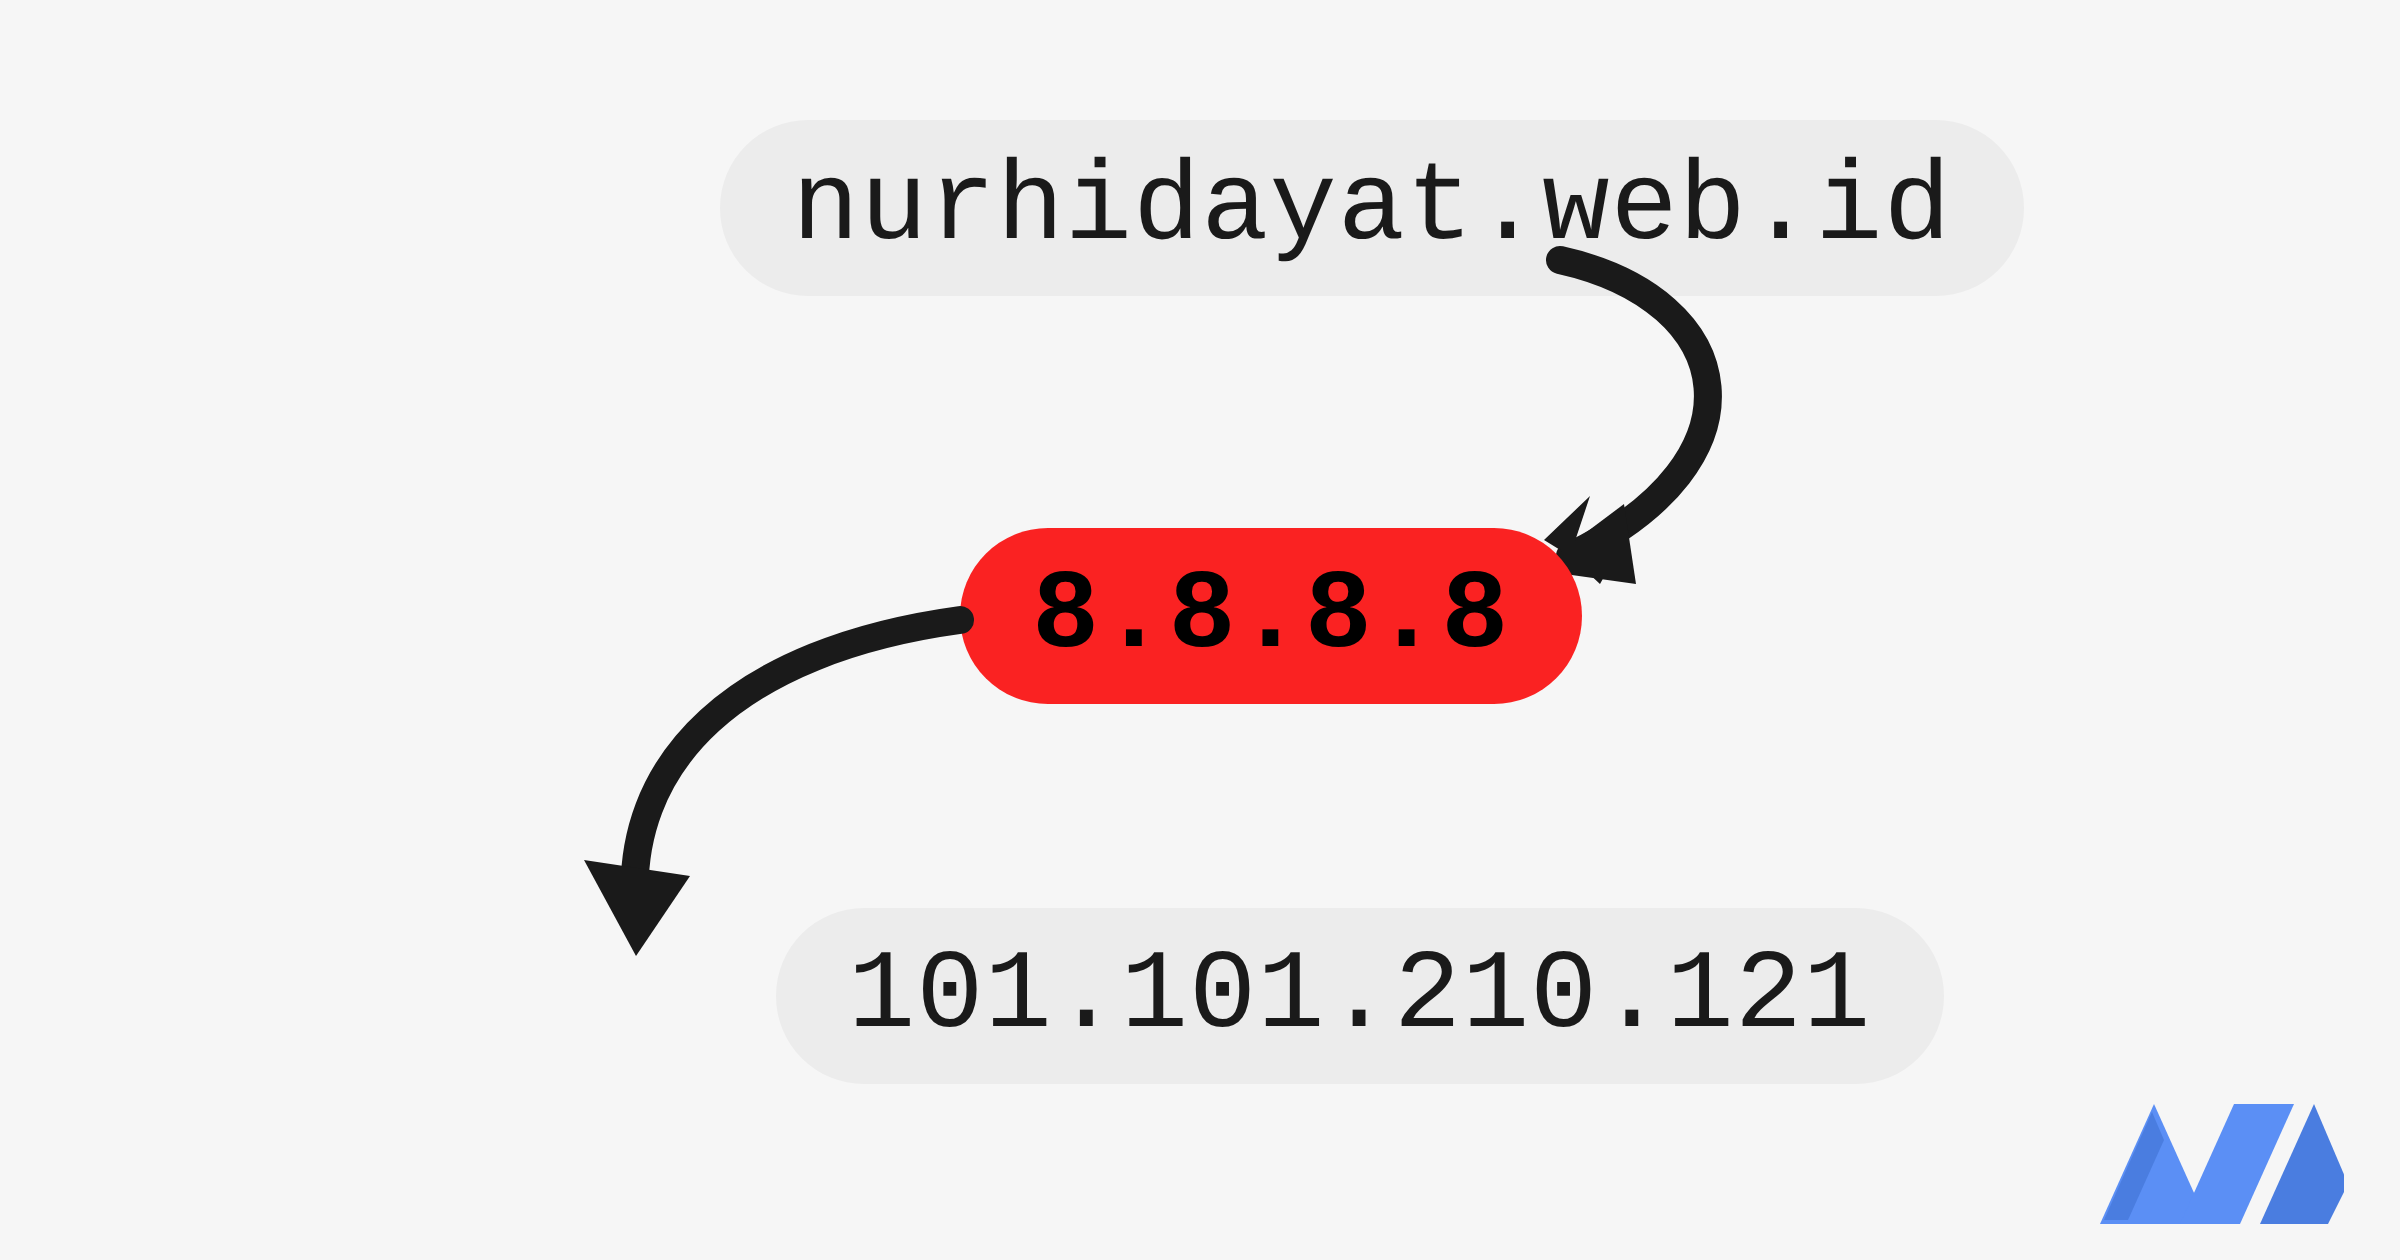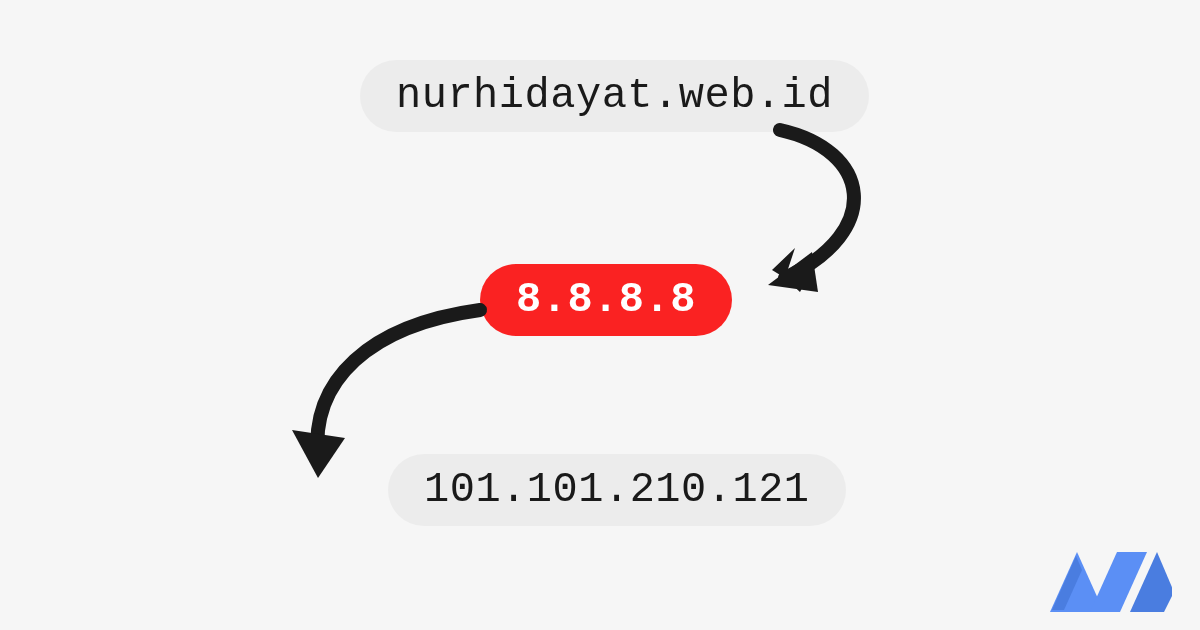--- a/index.html
+++ b/index.html
@@ -8,32 +8,32 @@
       height: 630px;
       background: #f6f6f6;
       position: relative;
       font-family: "Consolas", "Monaco", "Courier New", monospace;
       overflow: hidden;
     }
     .pill {
       position: absolute;
       border-radius: 999px;
       padding: 12px 36px;
-      font-size: 42px;
+      font-size: 56px;
       font-weight: 500;
       letter-spacing: 0.5px;
       white-space: nowrap;
     }
     .pill-gray {
       background: #ececec;
       color: #1a1a1a;
     }
     .pill-red {
       background: #fa2222;
-      color: #ffffff;
+      color: #000000;
       font-weight: 600;
     }
     .node-domain {
       top: 60px;
       left: 360px;
     }
     .node-dns {
       top: 264px;
       left: 480px;
     }

